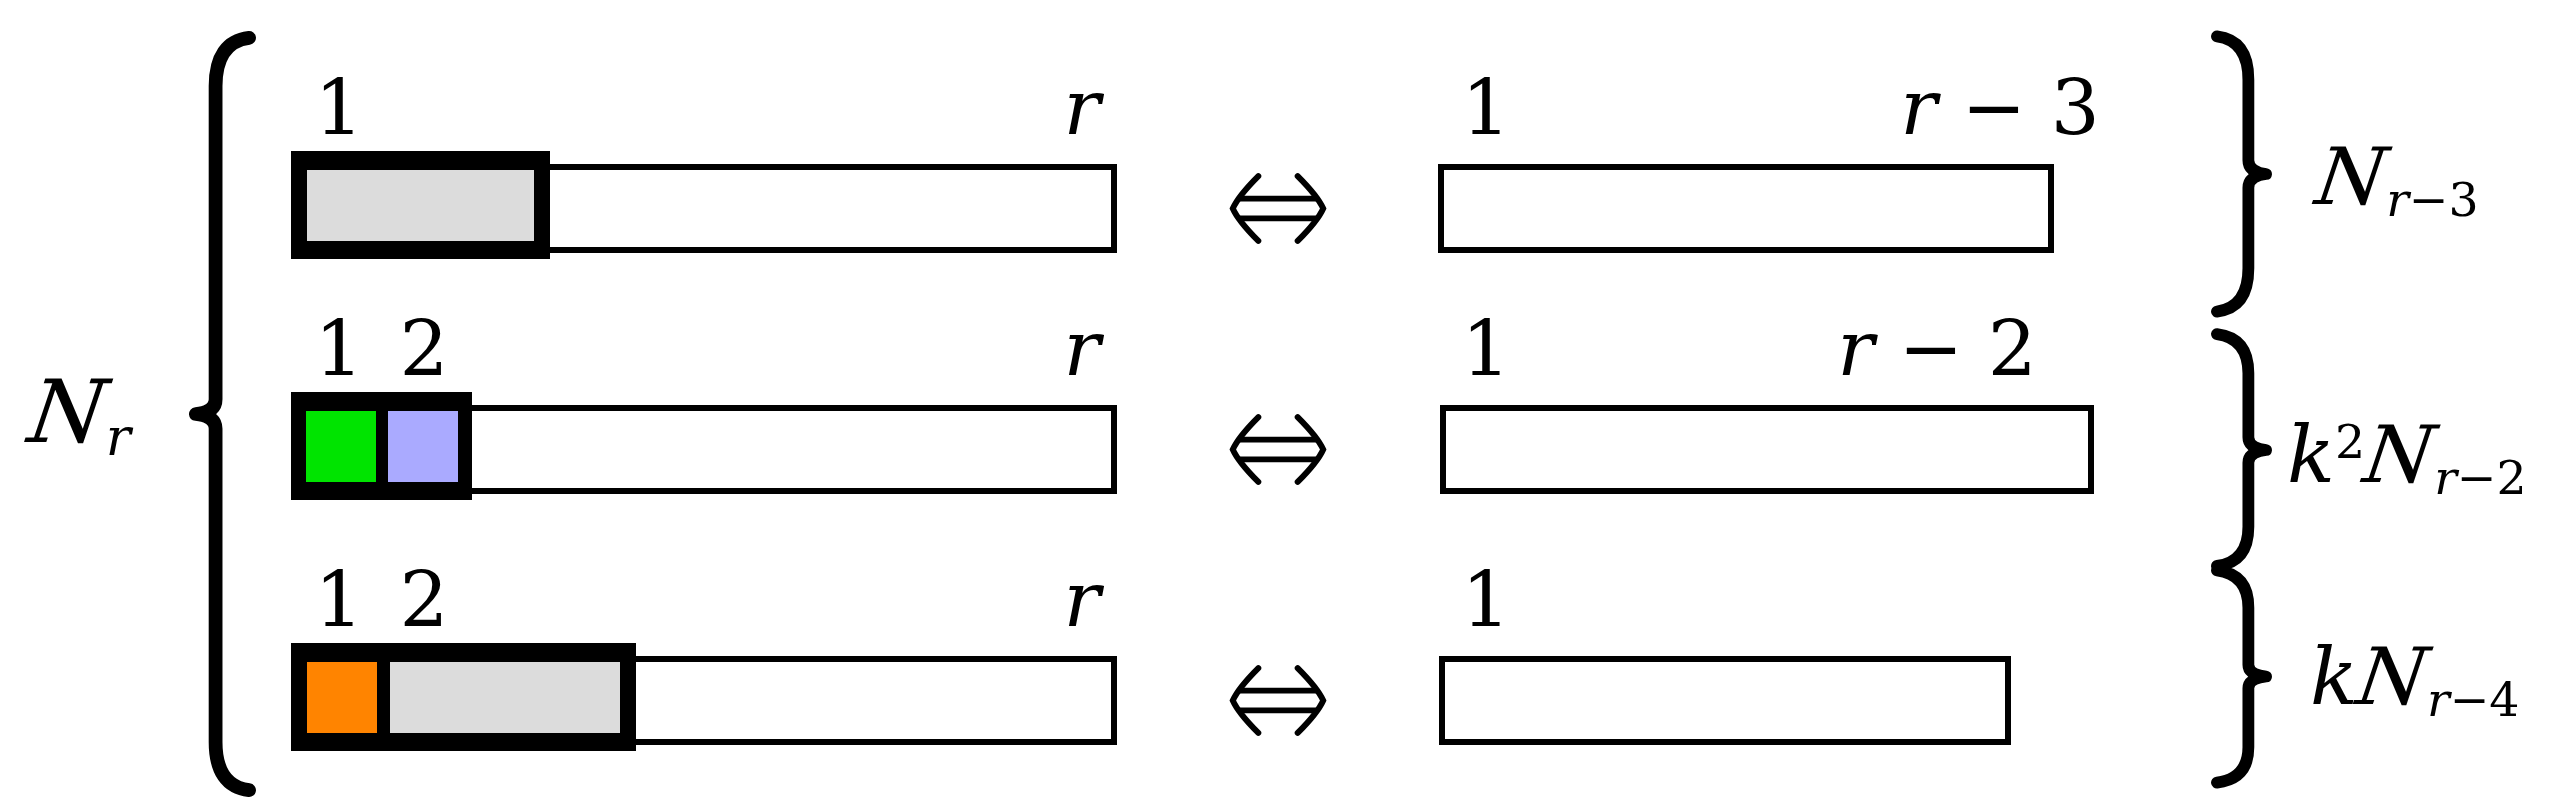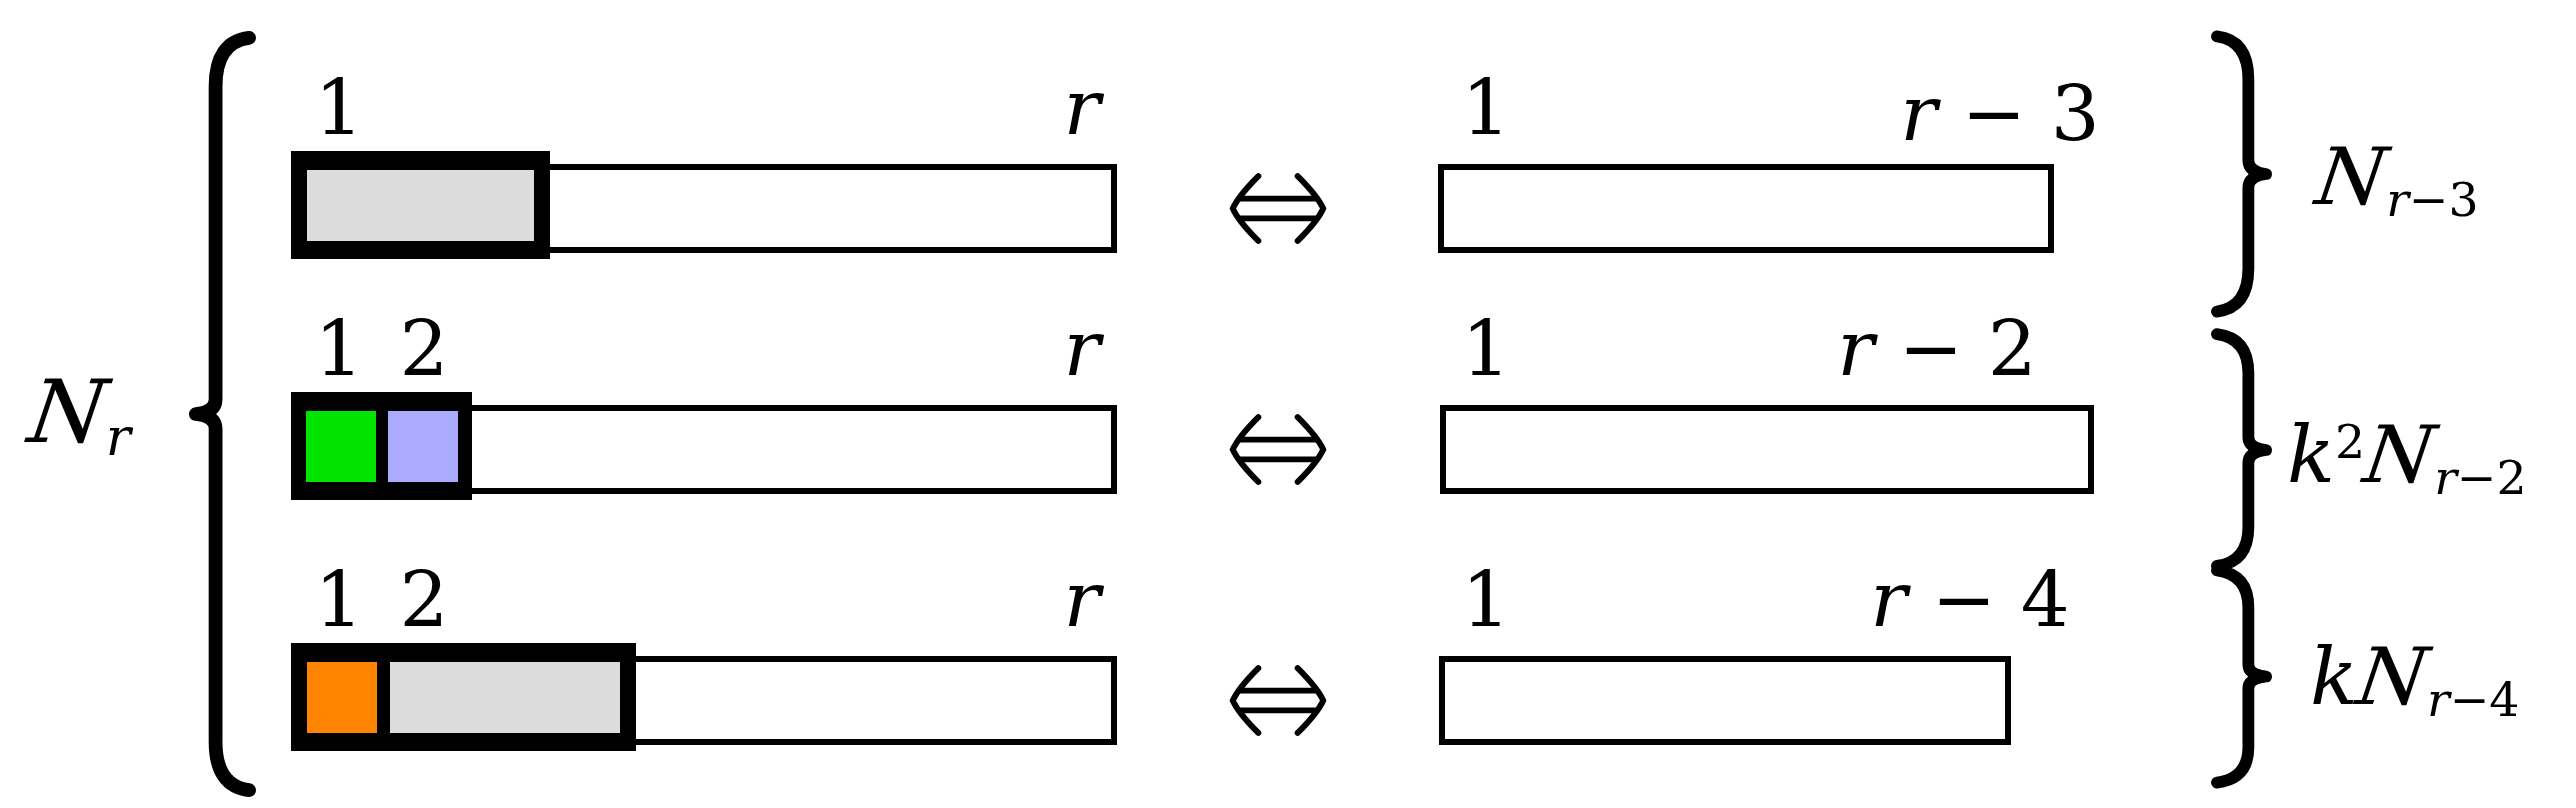--- a/index.html
+++ b/index.html
@@ -62,21 +62,21 @@
   <svg class="fig-svg" style="left:1219px;top:164px;" width="118" height="89" viewBox="0 0 120 90">
     <g fill="none" stroke="#000" stroke-width="6" stroke-linecap="round">
       <path d="M 22,35 H 98"></path>
         <path d="M 22,55 H 98"></path>
       <path d="M 40,12 C 26,26 18,36 14,45 C 18,54 26,64 40,78"></path>
       <path d="M 80,12 C 94,26 102,36 106,45 C 102,54 94,64 80,78"></path>
     </g>
   </svg>
 
   <div class="lbl t-lbl-1" style="left:1486px;">1</div>
-  <div class="lbl t-lbl-1" style="left:2000px;margin-top:6px;"><span class="var">r</span><span> − 3</span></div>
+  <div class="lbl t-lbl-1" style="left:2000px;"><span class="var">r</span><span> − 3</span></div>
   <div class="bar t-bar-1" style="left:1438px;width:616px;"></div>
 
   <svg class="fig-svg" style="left:2213px;top:29.6px;" width="57" height="288" viewBox="0 0 58 292">
     <path d="M 4,6 Q 36,10 36,50 L 36,132 Q 36,144 54,146 Q 36,148 36,160 L 36,242 Q 36,282 4,286" fill="none" stroke="#000" stroke-width="12" stroke-linecap="round" stroke-linejoin="round"></path>
   </svg>
   <div class="res" style="left:2317px;top:128px;"><span class="mathN">N</span><span class="sub"><span class="var">r</span><span>−3</span></span></div>
 
   <div class="lbl t-lbl-2" style="left:339px;">1</div>
   <div class="lbl t-lbl-2" style="left:424px;">2</div>
   <div class="lbl t-lbl-2 var" style="left:1082px;">r</div>
@@ -118,21 +118,20 @@
   <svg class="fig-svg" style="left:1219px;top:656px;" width="118" height="89" viewBox="0 0 120 90">
     <g fill="none" stroke="#000" stroke-width="6" stroke-linecap="round">
       <path d="M 22,35 H 98"></path>
         <path d="M 22,55 H 98"></path>
       <path d="M 40,12 C 26,26 18,36 14,45 C 18,54 26,64 40,78"></path>
       <path d="M 80,12 C 94,26 102,36 106,45 C 102,54 94,64 80,78"></path>
     </g>
   </svg>
 
   <div class="lbl t-lbl-3" style="left:1486px;">1</div>
-  <div class="lbl t-lbl-3" style="left:1970px;"><span class="var">r</span><span> − 4</span></div>
   <div class="bar t-bar-3" style="left:1439px;width:572px;"></div>
 
   <svg class="fig-svg" style="left:2213px;top:564px;" width="57" height="225" viewBox="0 0 58 228">
     <path d="M 4,6 Q 36,10 36,44 L 36,102 Q 36,112 54,114 Q 36,116 36,126 L 36,186 Q 36,218 4,222" fill="none" stroke="#000" stroke-width="12" stroke-linecap="round" stroke-linejoin="round"></path>
   </svg>
   <div class="res" style="left:2310px;top:628px;"><span class="var">k</span><span class="mathN">N</span><span class="sub"><span class="var">r</span><span>−4</span></span></div>
 
 </div>
 
 

